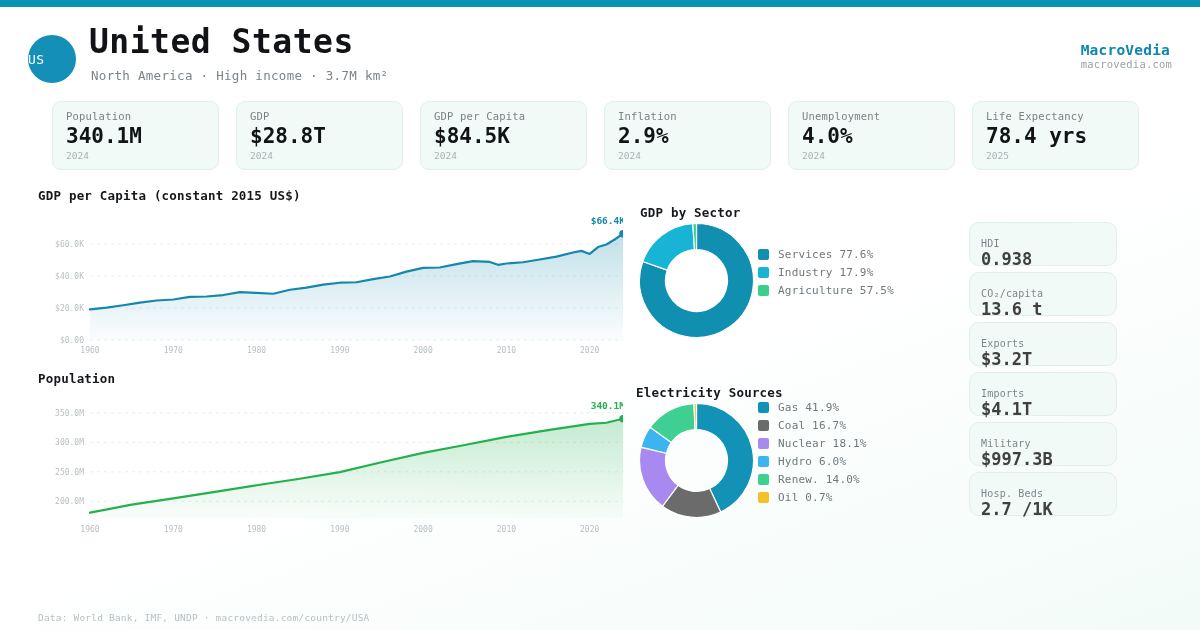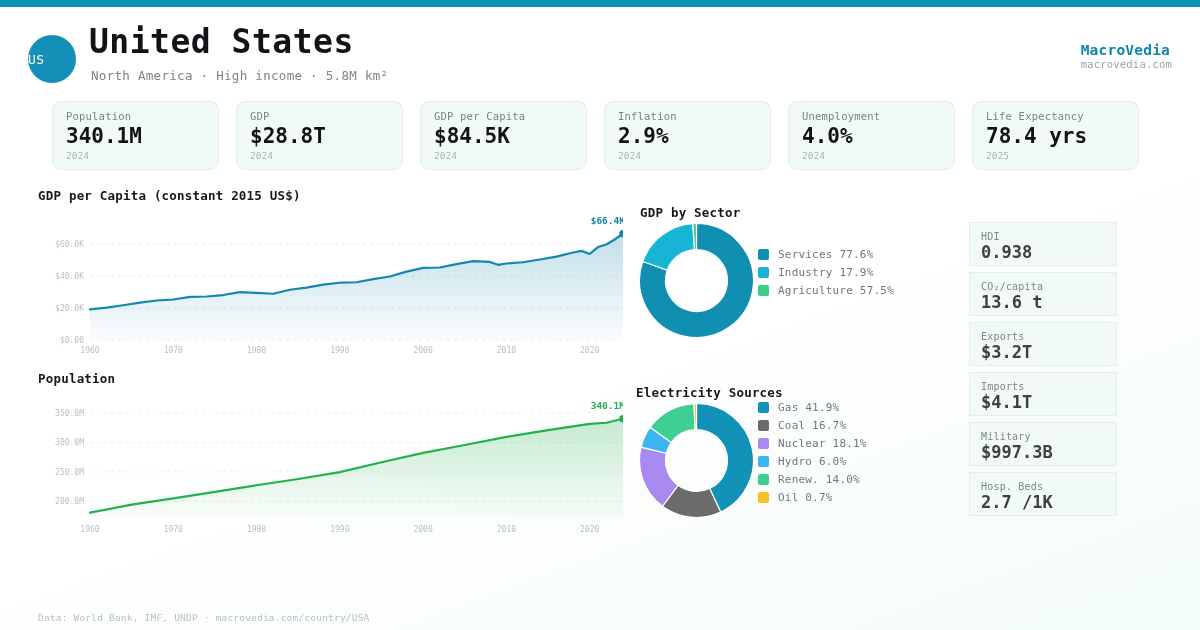--- a/index.html
+++ b/index.html
@@ -72,23 +72,23 @@
   .legend-row { display: flex; align-items: center; height: 18px; margin-bottom: 0px; }
   .swatch { width: 11px; height: 11px; border-radius: 2px; margin-right: 9px; flex: 0 0 auto;}
   .legend-text { font-size: 11px; color: #6f787d; letter-spacing: 0.2px; white-space: nowrap;}
 
   
   .indicators { position: absolute; left: 969px; top: 222px; }
   .ind-card {
     width: 148px; height: 44px;
     background: #f2faf8;
     border: 1px solid #e2efec;
-    border-radius: 0;
+    border-radius: 10px;
     margin-bottom: 6px;
-    padding: 8px 11px 0 11px;
+    padding: 15px 11px 0 11px;
   }
   .ind-label { font-size: 10px; color: #7d858a; letter-spacing: 0.2px; }
   .ind-value { font-size: 17px; font-weight: 700; color: #404040; margin-top: 0px; }
 
   .footer {
     position: absolute; left: 38px; top: 612px;
     font-size: 9.5px; color: #b6bfc3; letter-spacing: 0.2px;
   }
 </style>
 </head>
@@ -96,21 +96,21 @@
 
 <div id="root">
 
   <div class="topbar"></div>
 
   <div class="header">
     <div class="flag-badge">
       <span>US</span>
     </div>
     <div class="country-name">United States</div>
-    <div class="country-meta">North America · High income · 5.8M km²</div>
+    <div class="country-meta">North America · High income · 3.7M km²</div>
     <div class="brand">
       <div class="brand-name">MacroVedia</div>
       <div class="brand-url">macrovedia.com</div>
     </div>
   </div>
 
   <div class="stats">
     <div class="stat-card">
       <div class="stat-label">Population</div>
       <div class="stat-value">340.1M</div>

